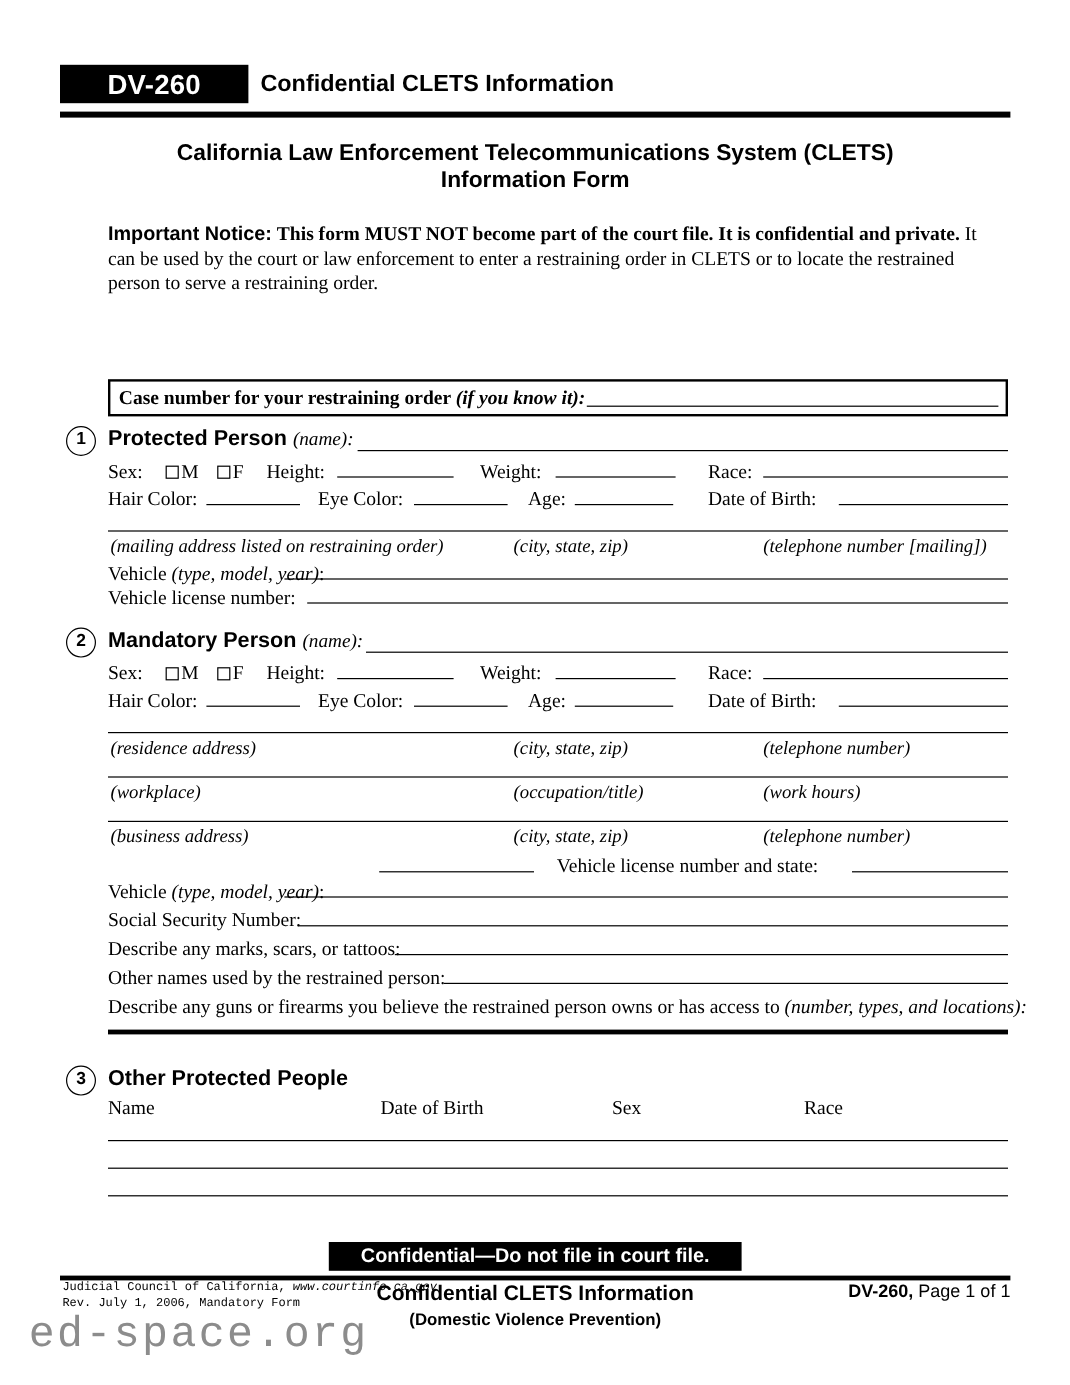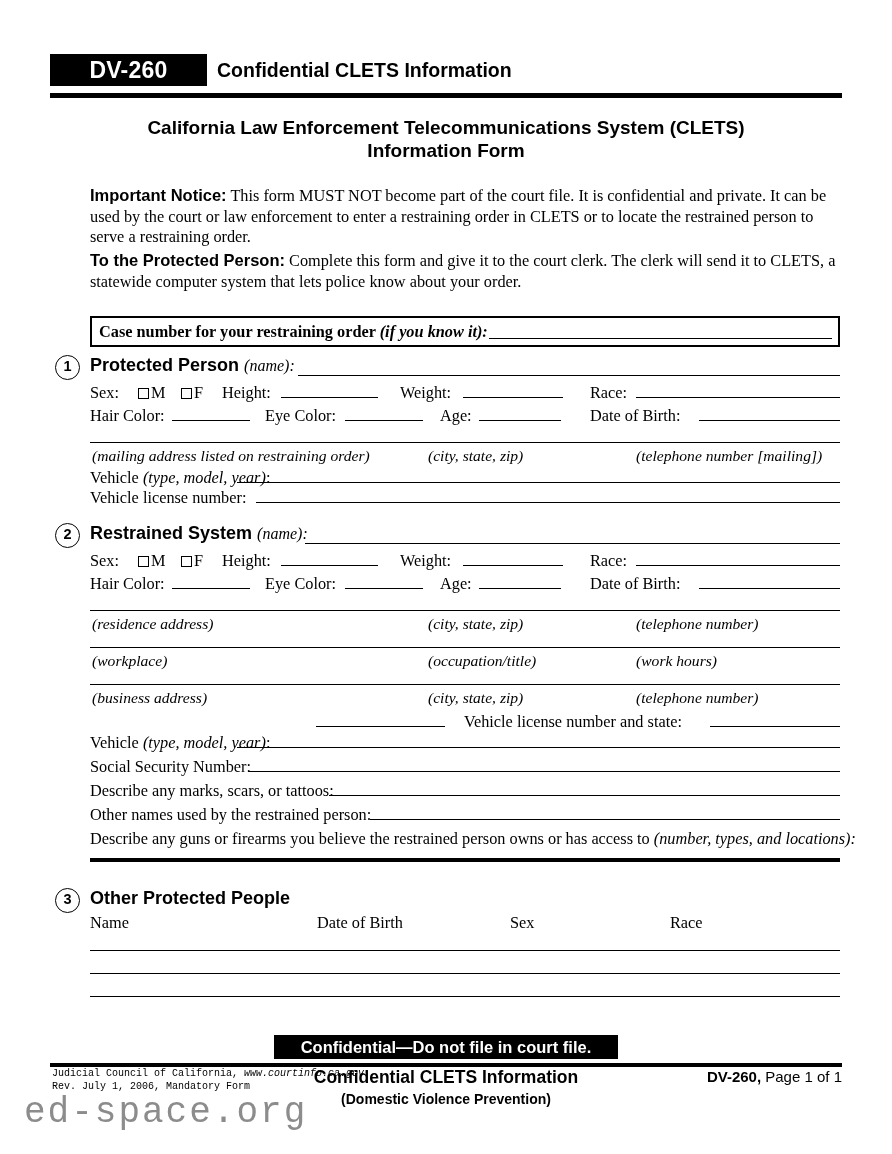--- a/index.html
+++ b/index.html
@@ -83,21 +83,21 @@
     position: absolute;
     font-size: 16.3px;
     line-height: 20.5px;
     text-align: left;
   }
   .lead {
     font-family: "Liberation Sans", sans-serif;
     font-weight: bold;
     font-size: 16.5px;
   }
-  .b { font-weight: normal; }
+  .b { font-weight: bold; }
   .i { font-style: italic; }
 
   
   .casebox {
     position: absolute;
     left: 40px;
     top: 316px;
     width: 750px;
     height: 31px;
     border: 2px solid #000000;
@@ -266,24 +266,20 @@
       <div>California Law Enforcement Telecommunications System (CLETS)</div>
       <div>Information Form</div>
     </div>
 
     <div class="para" style="left:40px; top:185px; width:748px;">
       <span class="lead">Important Notice:</span>
       <span class="b">This form MUST NOT become part of the court file.  It is confidential and private.</span>
       <span>It can be used by the court or law enforcement to enter a restraining order in CLETS or to locate the restrained person to serve a restraining order.</span>
     </div>
 
-    <div class="para" style="left:40px; top:250px; width:748px;">
-      <span class="lead">To the Protected Person:</span>
-      <span>Complete this form and give it to the court clerk.  The clerk will send it to CLETS, a statewide computer system that lets police know about your order.</span>
-    </div>
 
     <div class="casebox">
       <div class="lbl">
         <span>Case number for your restraining order</span>
         <span class="i">(if you know it):</span>
       </div>
       <div class="fill"></div>
     </div>
 
     <div class="secnum" style="left:5px; top:355px;">1</div>
@@ -325,21 +321,21 @@
       <span>Vehicle</span>
       <span class="i">(type, model, year)</span><span>:</span>
     </div>
     <div class="line" style="left:187px; top:482px; width:603px;"></div>
 
     <div class="row" style="left:40px; top:488px;">Vehicle license number:</div>
     <div class="line" style="left:206px; top:502px; width:584px;"></div>
 
     <div class="secnum" style="left:5px; top:523px;">2</div>
     <div class="sechead" style="left:40px; top:523px;">
-      <span>Restrained System</span>
+      <span>Mandatory Person</span>
       <span class="sub">(name):</span>
     </div>
     <div class="line" style="left:255px; top:543px; width:535px;"></div>
 
     <div class="row" style="left:40px; top:551px;">Sex:</div>
     <div class="row" style="left:88px; top:551px;">
       <span class="cb"></span><span>M</span>
     </div>
     <div class="row" style="left:131px; top:551px;">
       <span class="cb"></span><span>F</span>

